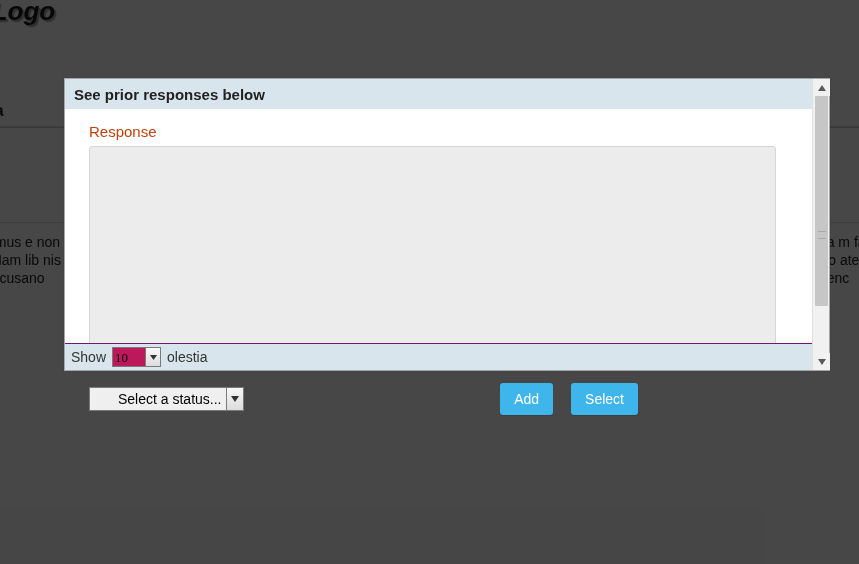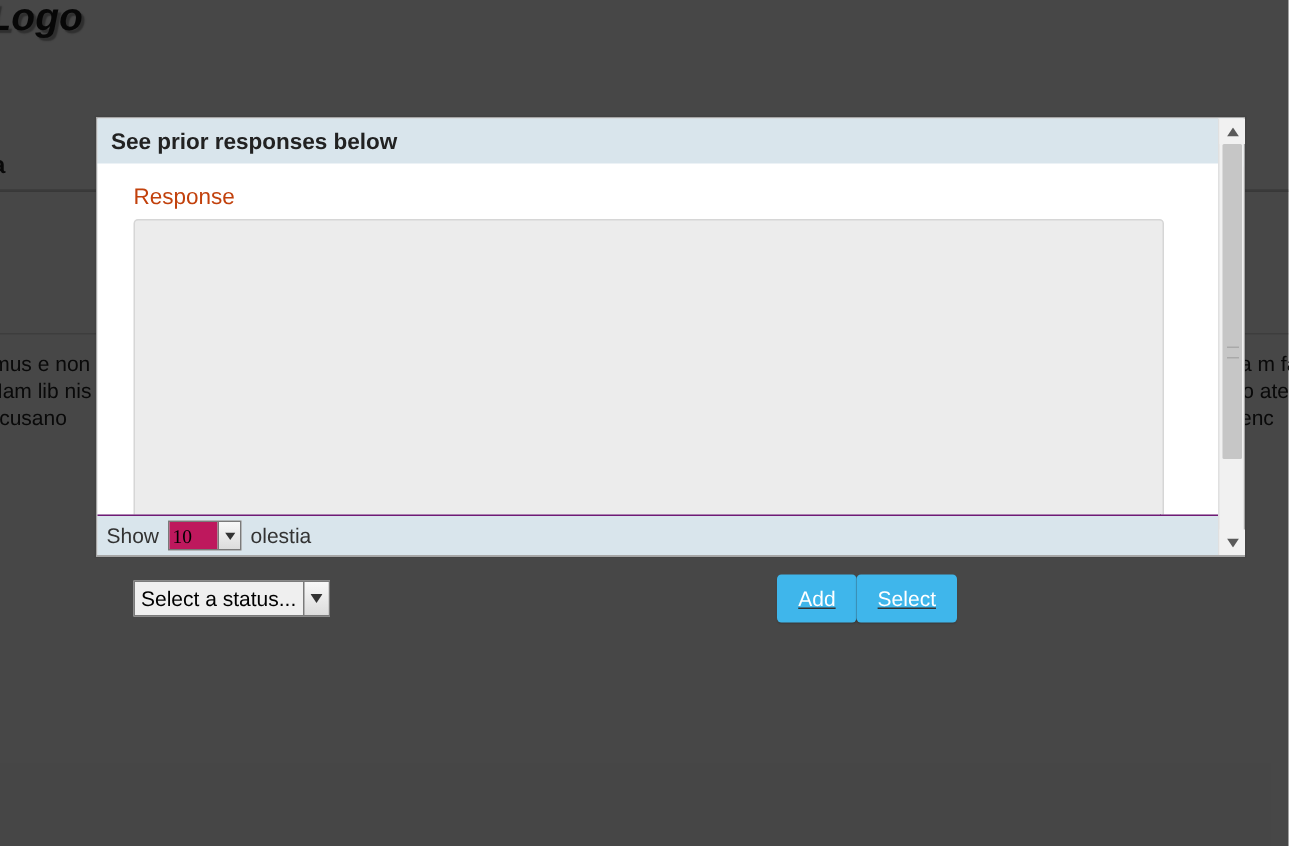--- a/index.html
+++ b/index.html
@@ -92,40 +92,41 @@
     margin-top: 28px;
     display: flex;
     align-items: center;
   }
   .status-wrap {
     display: inline-flex;
     border: 1px solid #7a7a7a;
     background: #efefef;
     height: 24px;
     align-items: stretch;
+    padding-left: 24px;
   }
   .status-select {
     border: none;
     background: #efefef;
     height: 22px;
     font-size: 14px;
     padding: 0 4px;
     outline: none;
     appearance: none;
     -webkit-appearance: none;
     width: 112px;
   }
   .status-drop {
     width: 17px;
     border-left: 1px solid #7a7a7a;
     background: linear-gradient(#f8f8f8, #dcdcdc);
     display: flex; align-items: center; justify-content: center;
   }
   .status-drop svg { display: block; }
-  .btn-group { margin-left: auto; display: flex; padding-right: 150px; text-decoration: underline; }
+  .btn-group { margin-left: auto; display: flex; gap: 18px; padding-right: 150px; }
   .btn {
     background: #3fb6eb;
     color: #fff;
     border: none;
     border-radius: 3px;
     font-size: 14px;
     padding: 8px 14px;
     cursor: pointer;
     box-shadow: 0 1px 1px rgba(0,0,0,0.15);
   }

